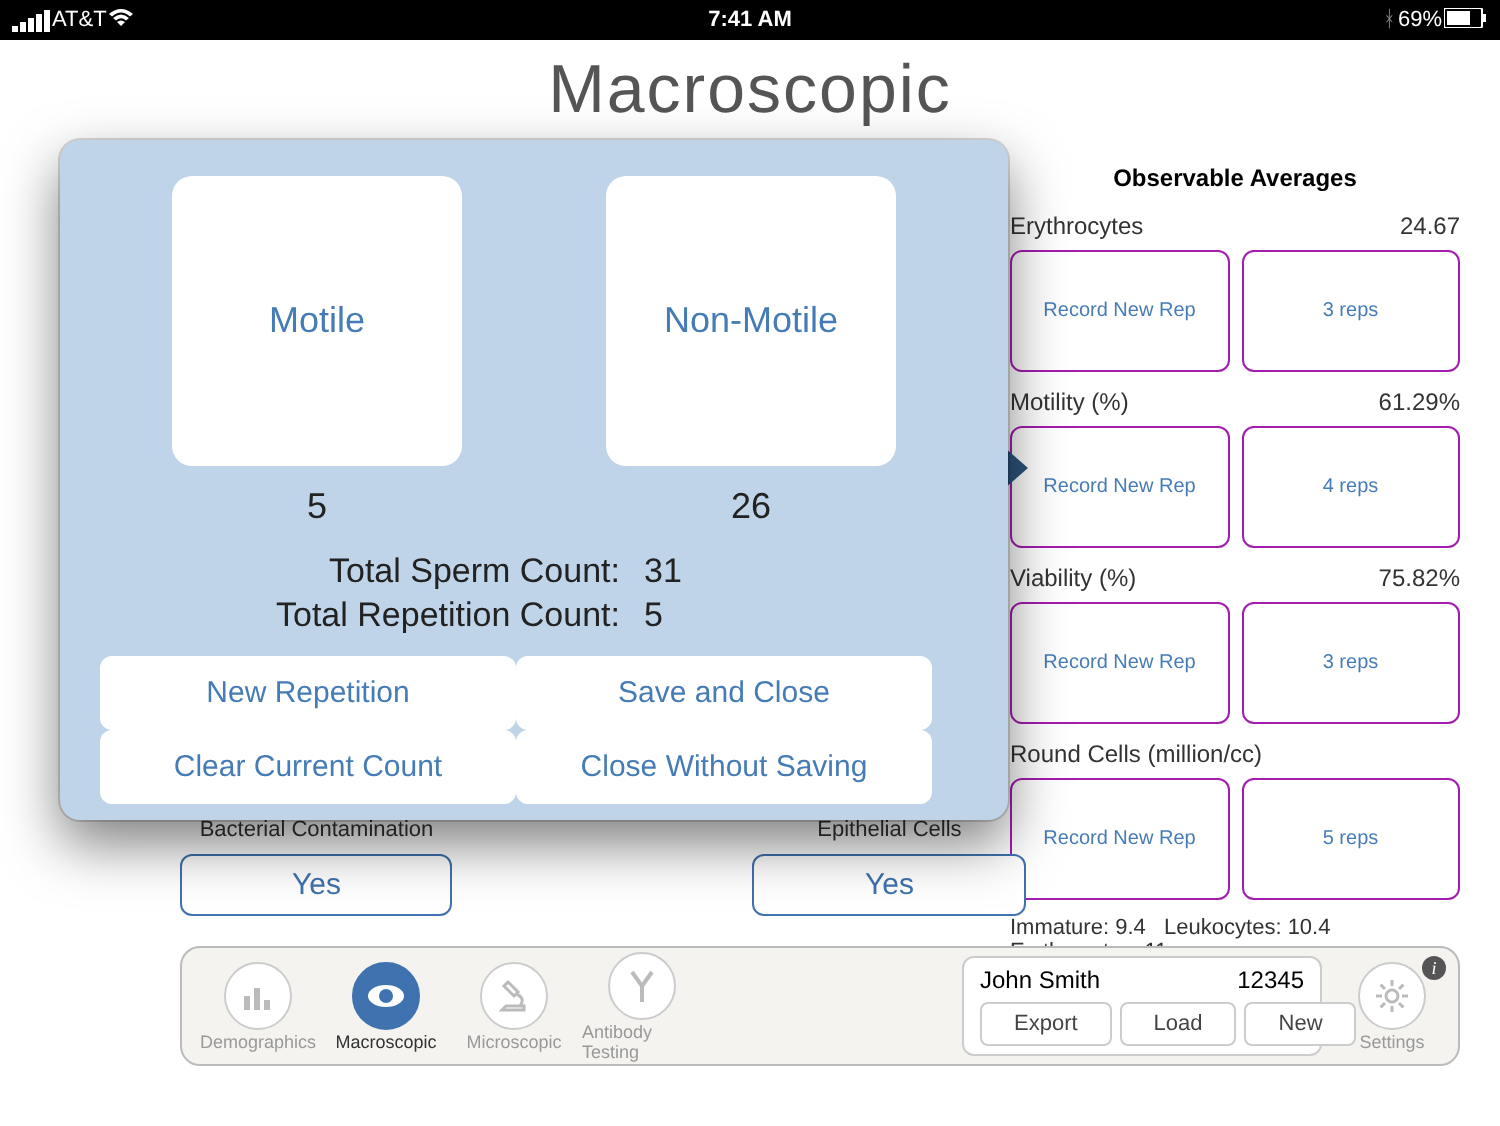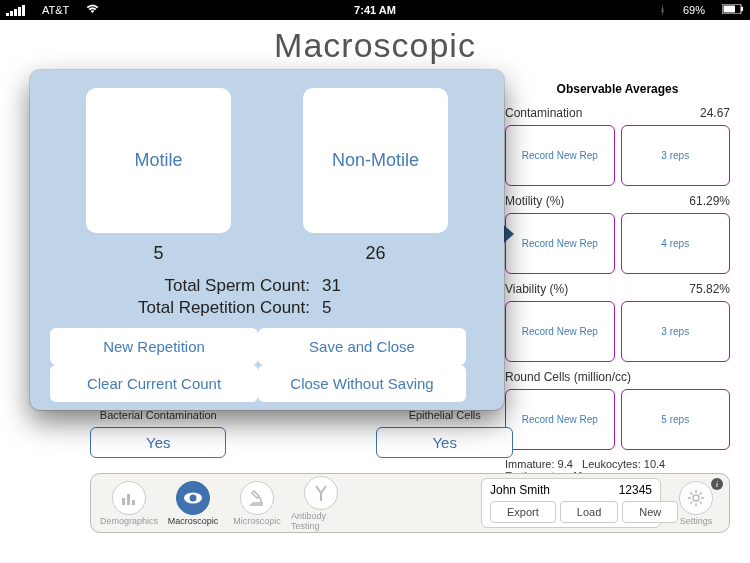--- a/index.html
+++ b/index.html
@@ -1,18 +1,18 @@
 <!DOCTYPE html>
 <html><head>
 <meta charset="utf-8">
 <style>
 *{margin:0;padding:0;box-sizing:border-box;font-family:-apple-system,Helvetica Neue,Arial,sans-serif}
 body{width:750px;height:563px;background:#fff;position:relative;overflow:hidden}
 .status-bar{height:20px;background:#000;color:#fff;display:flex;align-items:center;justify-content:space-between;padding:0 6px;font-size:11px}
-.status-left,.status-right{display:flex;align-items:center;gap:17px}
+.status-left,.status-right{display:flex;align-items:center;gap:1px}
 .status-center{position:absolute;left:50%;transform:translateX(-50%);font-weight:600}
 .bars{display:inline-flex;align-items:flex-end;gap:1px}
 .bars span{width:3px;background:#fff;display:inline-block}
 .page-title{text-align:center;font-size:34px;font-weight:200;color:#555;margin-top:6px;letter-spacing:1px}
 .averages{position:absolute;right:20px;top:82px;width:225px}
 .averages-title{font-weight:700;font-size:12px;text-align:center;margin-bottom:10px}
 .avg-row{margin-bottom:8px;font-size:12px;color:#333}
 .avg-label{display:flex;justify-content:space-between;margin-bottom:5px}
 .avg-buttons{display:flex;gap:6px}
 .pill-btn{border:1px solid #a21caf;border-radius:6px;padding:24px 4px;font-size:10px;color:#467cb6;background:#fff;text-align:center;flex:1}
@@ -76,21 +76,21 @@
     </span>
   </div>
 </div>
 
 <div class="page-title">Macroscopic</div>
 
 <div class="averages">
   <div class="averages-title">Observable Averages</div>
   <div class="avg-row">
     <div class="avg-label">
-        <span>Contamination</span>
+        <span>Erythrocytes</span>
         <span>24.67</span>
       </div>
     <div class="avg-buttons">
         <div class="pill-btn">Record New Rep</div>
         <div class="pill-btn">3 reps</div>
       </div>
   </div>
   <div class="avg-row">
     <div class="avg-label">
         <span>Motility (%)</span>

